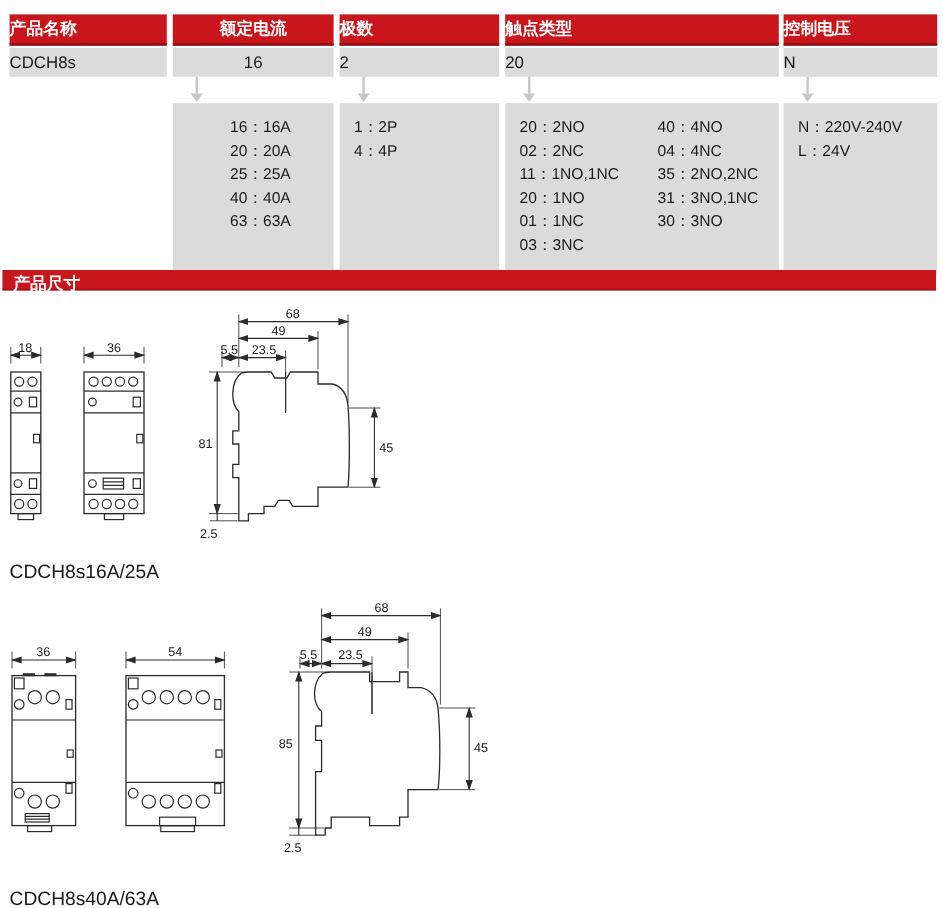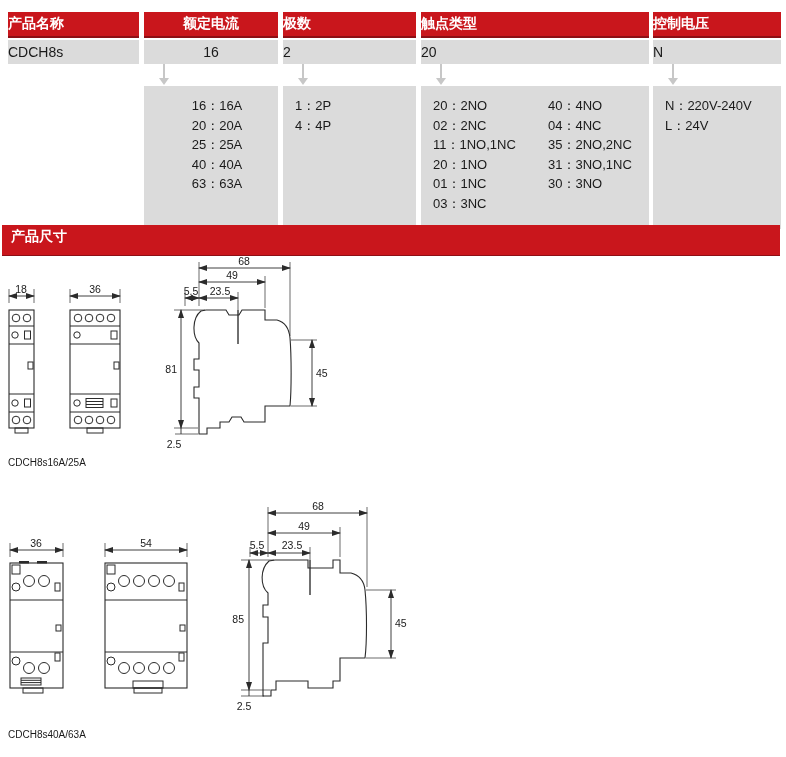--- a/index.html
+++ b/index.html
@@ -17,27 +17,27 @@
   .sel-arrow .stem{position:absolute;left:19px;top:0;width:2px;height:14px;background:#c7c7c7;}
   .sel-arrow .head{position:absolute;left:15px;top:14px;width:0;height:0;
                    border-left:5px solid transparent;border-right:5px solid transparent;
                    border-top:7px solid #c7c7c7;}
   .sel-box{position:relative;background:#dbdbdb;height:143px;font-size:13px;
            line-height:19.5px;padding:10px 0 0 12px;box-sizing:border-box;overflow:hidden;}
   .opt{white-space:nowrap;}
   .sel-box .colB{position:absolute;left:127px;top:10px;}
 
   
-  .banner{position:absolute;left:2px;top:225px;width:778px;height:31px;background:#c9161c;
+  .banner{position:absolute;left:2px;top:225px;width:778px;height:17px;background:#c9161c;
           border-bottom:1px solid #8d0f15;color:#ffffff;font-size:14px;font-weight:bold;
           line-height:23px;padding-left:9px;box-sizing:border-box;}
 
   
   .dwg{position:absolute;}
-  .dwg-label{position:absolute;font-size:10px;color:#1a1a1a;}
+  .dwg-label{position:absolute;font-size:16px;color:#1a1a1a;margin-top:12px;}
   svg .ol{fill:none;stroke:#2b2b2b;stroke-width:1.1;stroke-linejoin:miter;}
   svg .th{fill:none;stroke:#2b2b2b;stroke-width:1;}
   svg .dim{fill:none;stroke:#2b2b2b;stroke-width:0.9;}
   svg .ext{fill:none;stroke:#2b2b2b;stroke-width:0.7;}
   svg .dt{font-size:10.5px;fill:#1a1a1a;font-family:"Liberation Sans",sans-serif;}
   svg .tick{fill:#2b2b2b;stroke:none;}
 </style>
 </head>
 <body>
 

